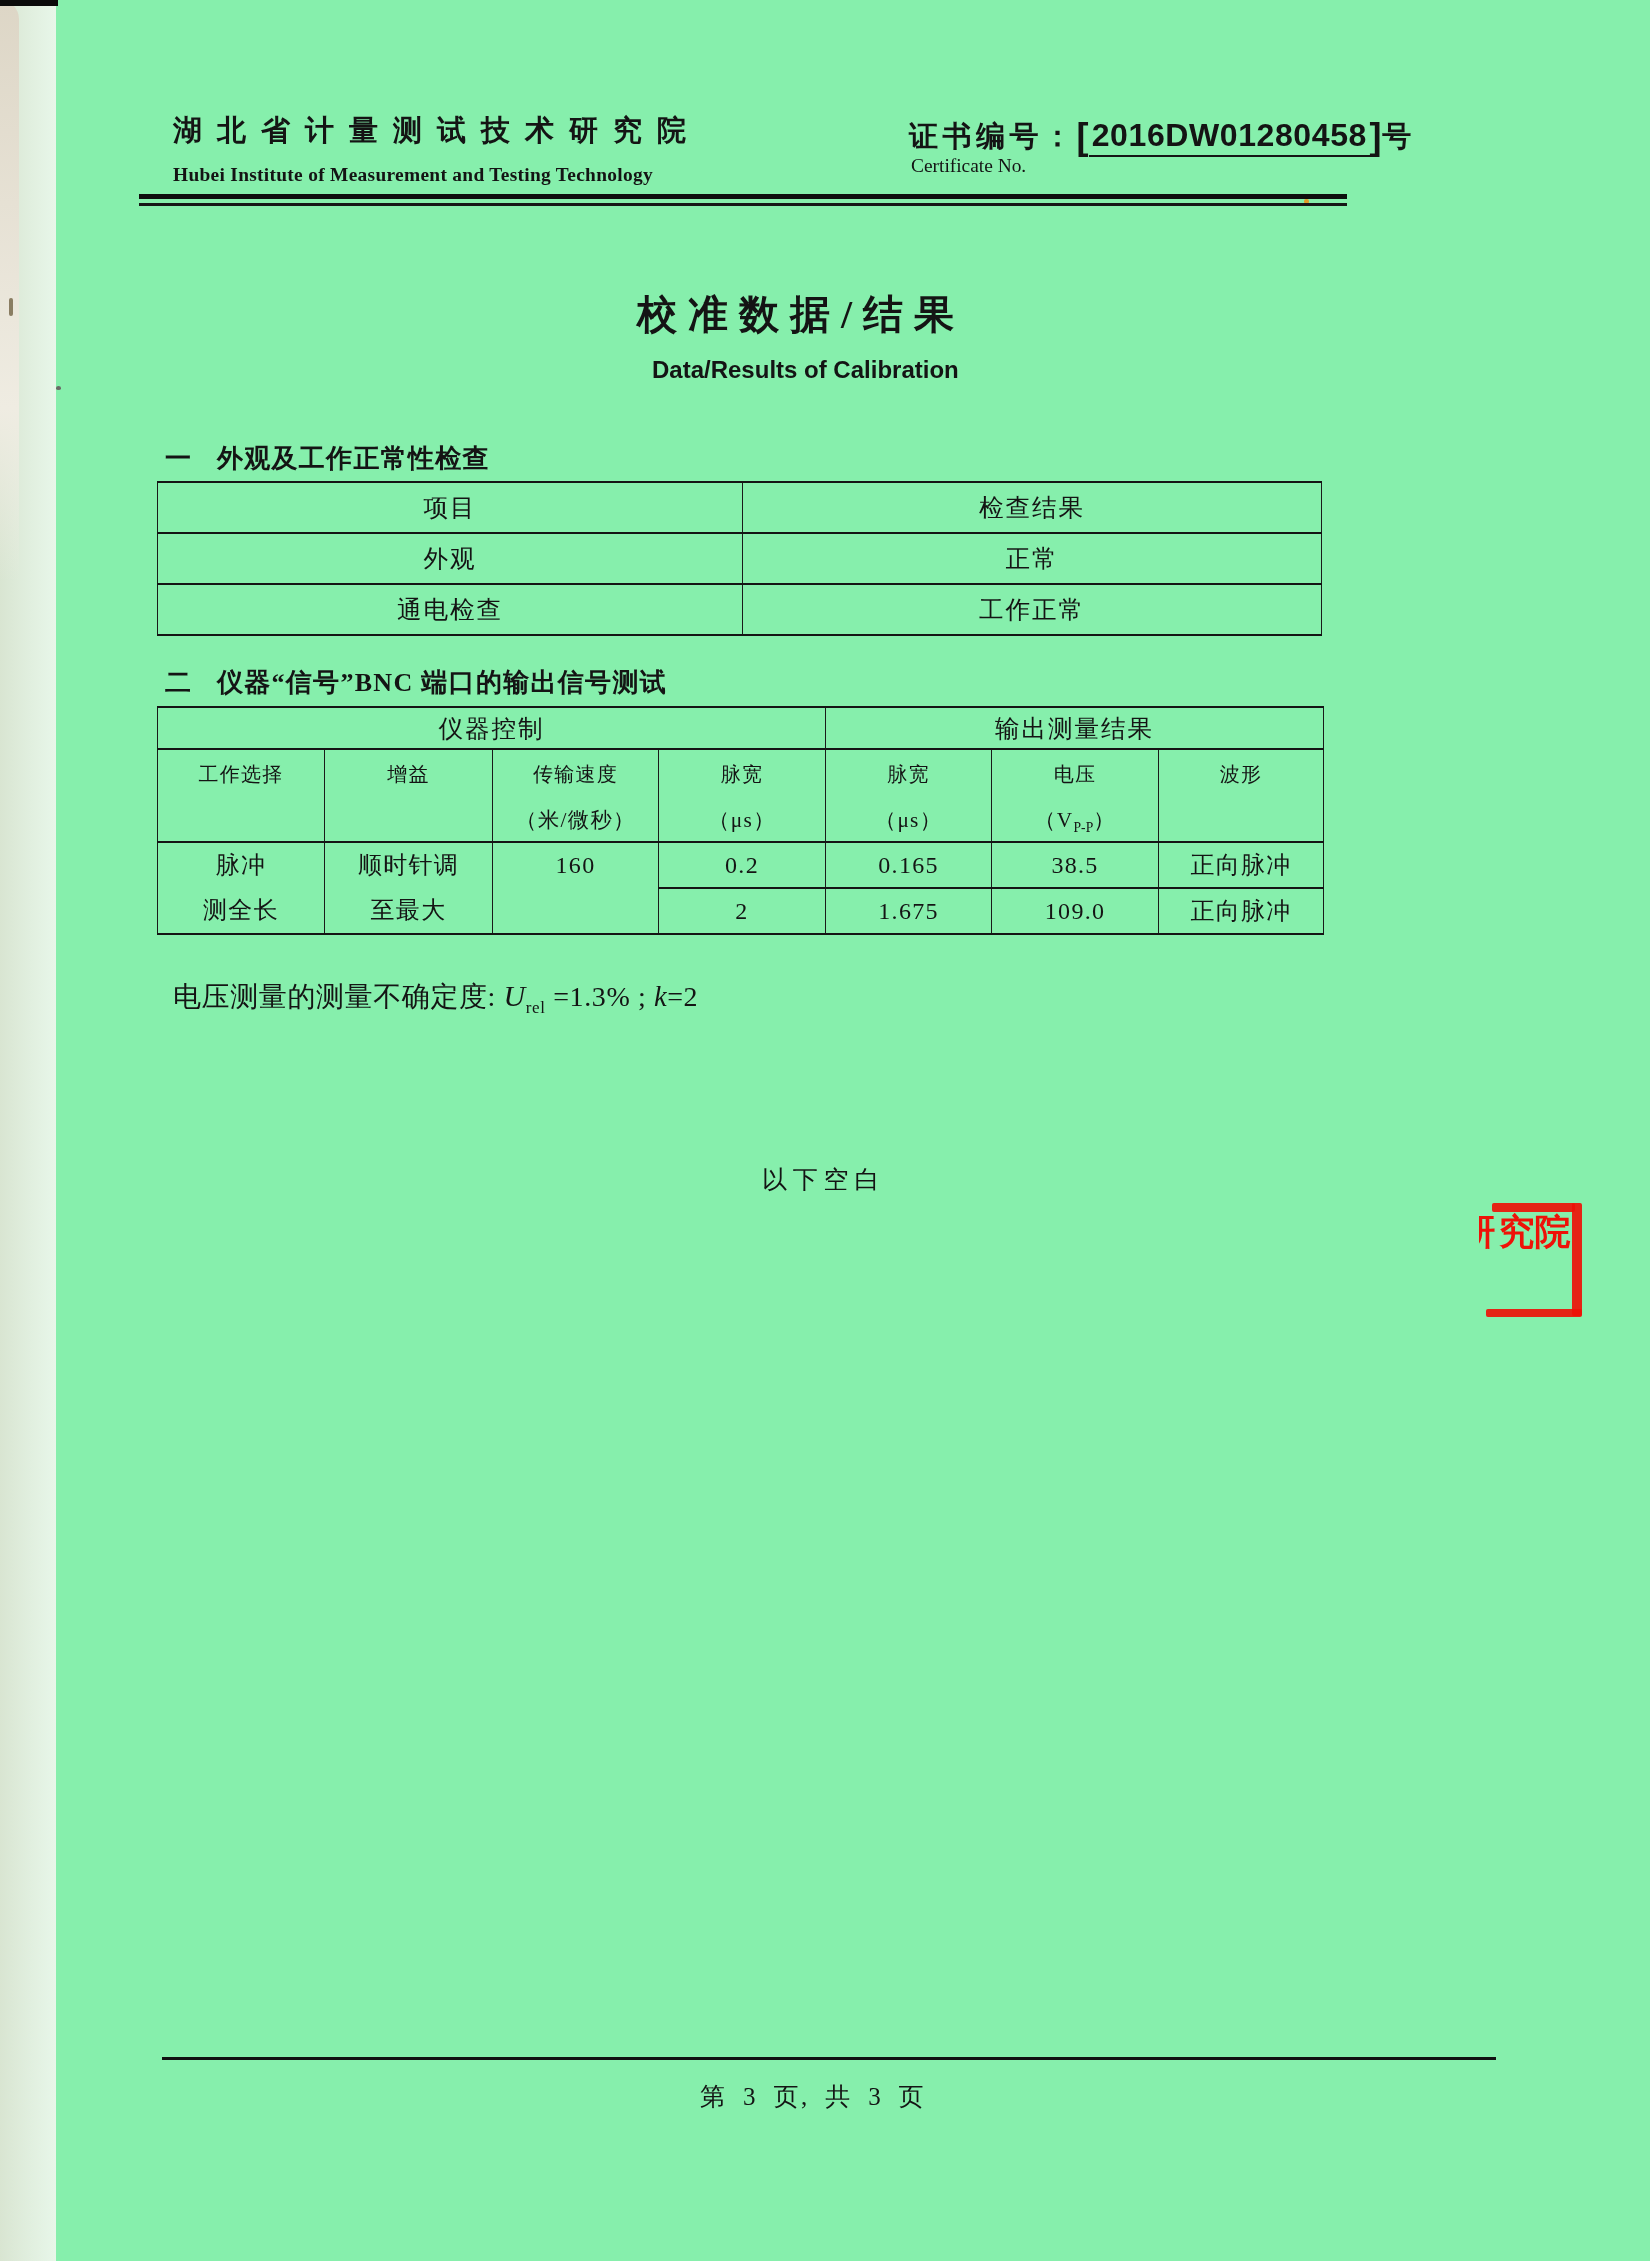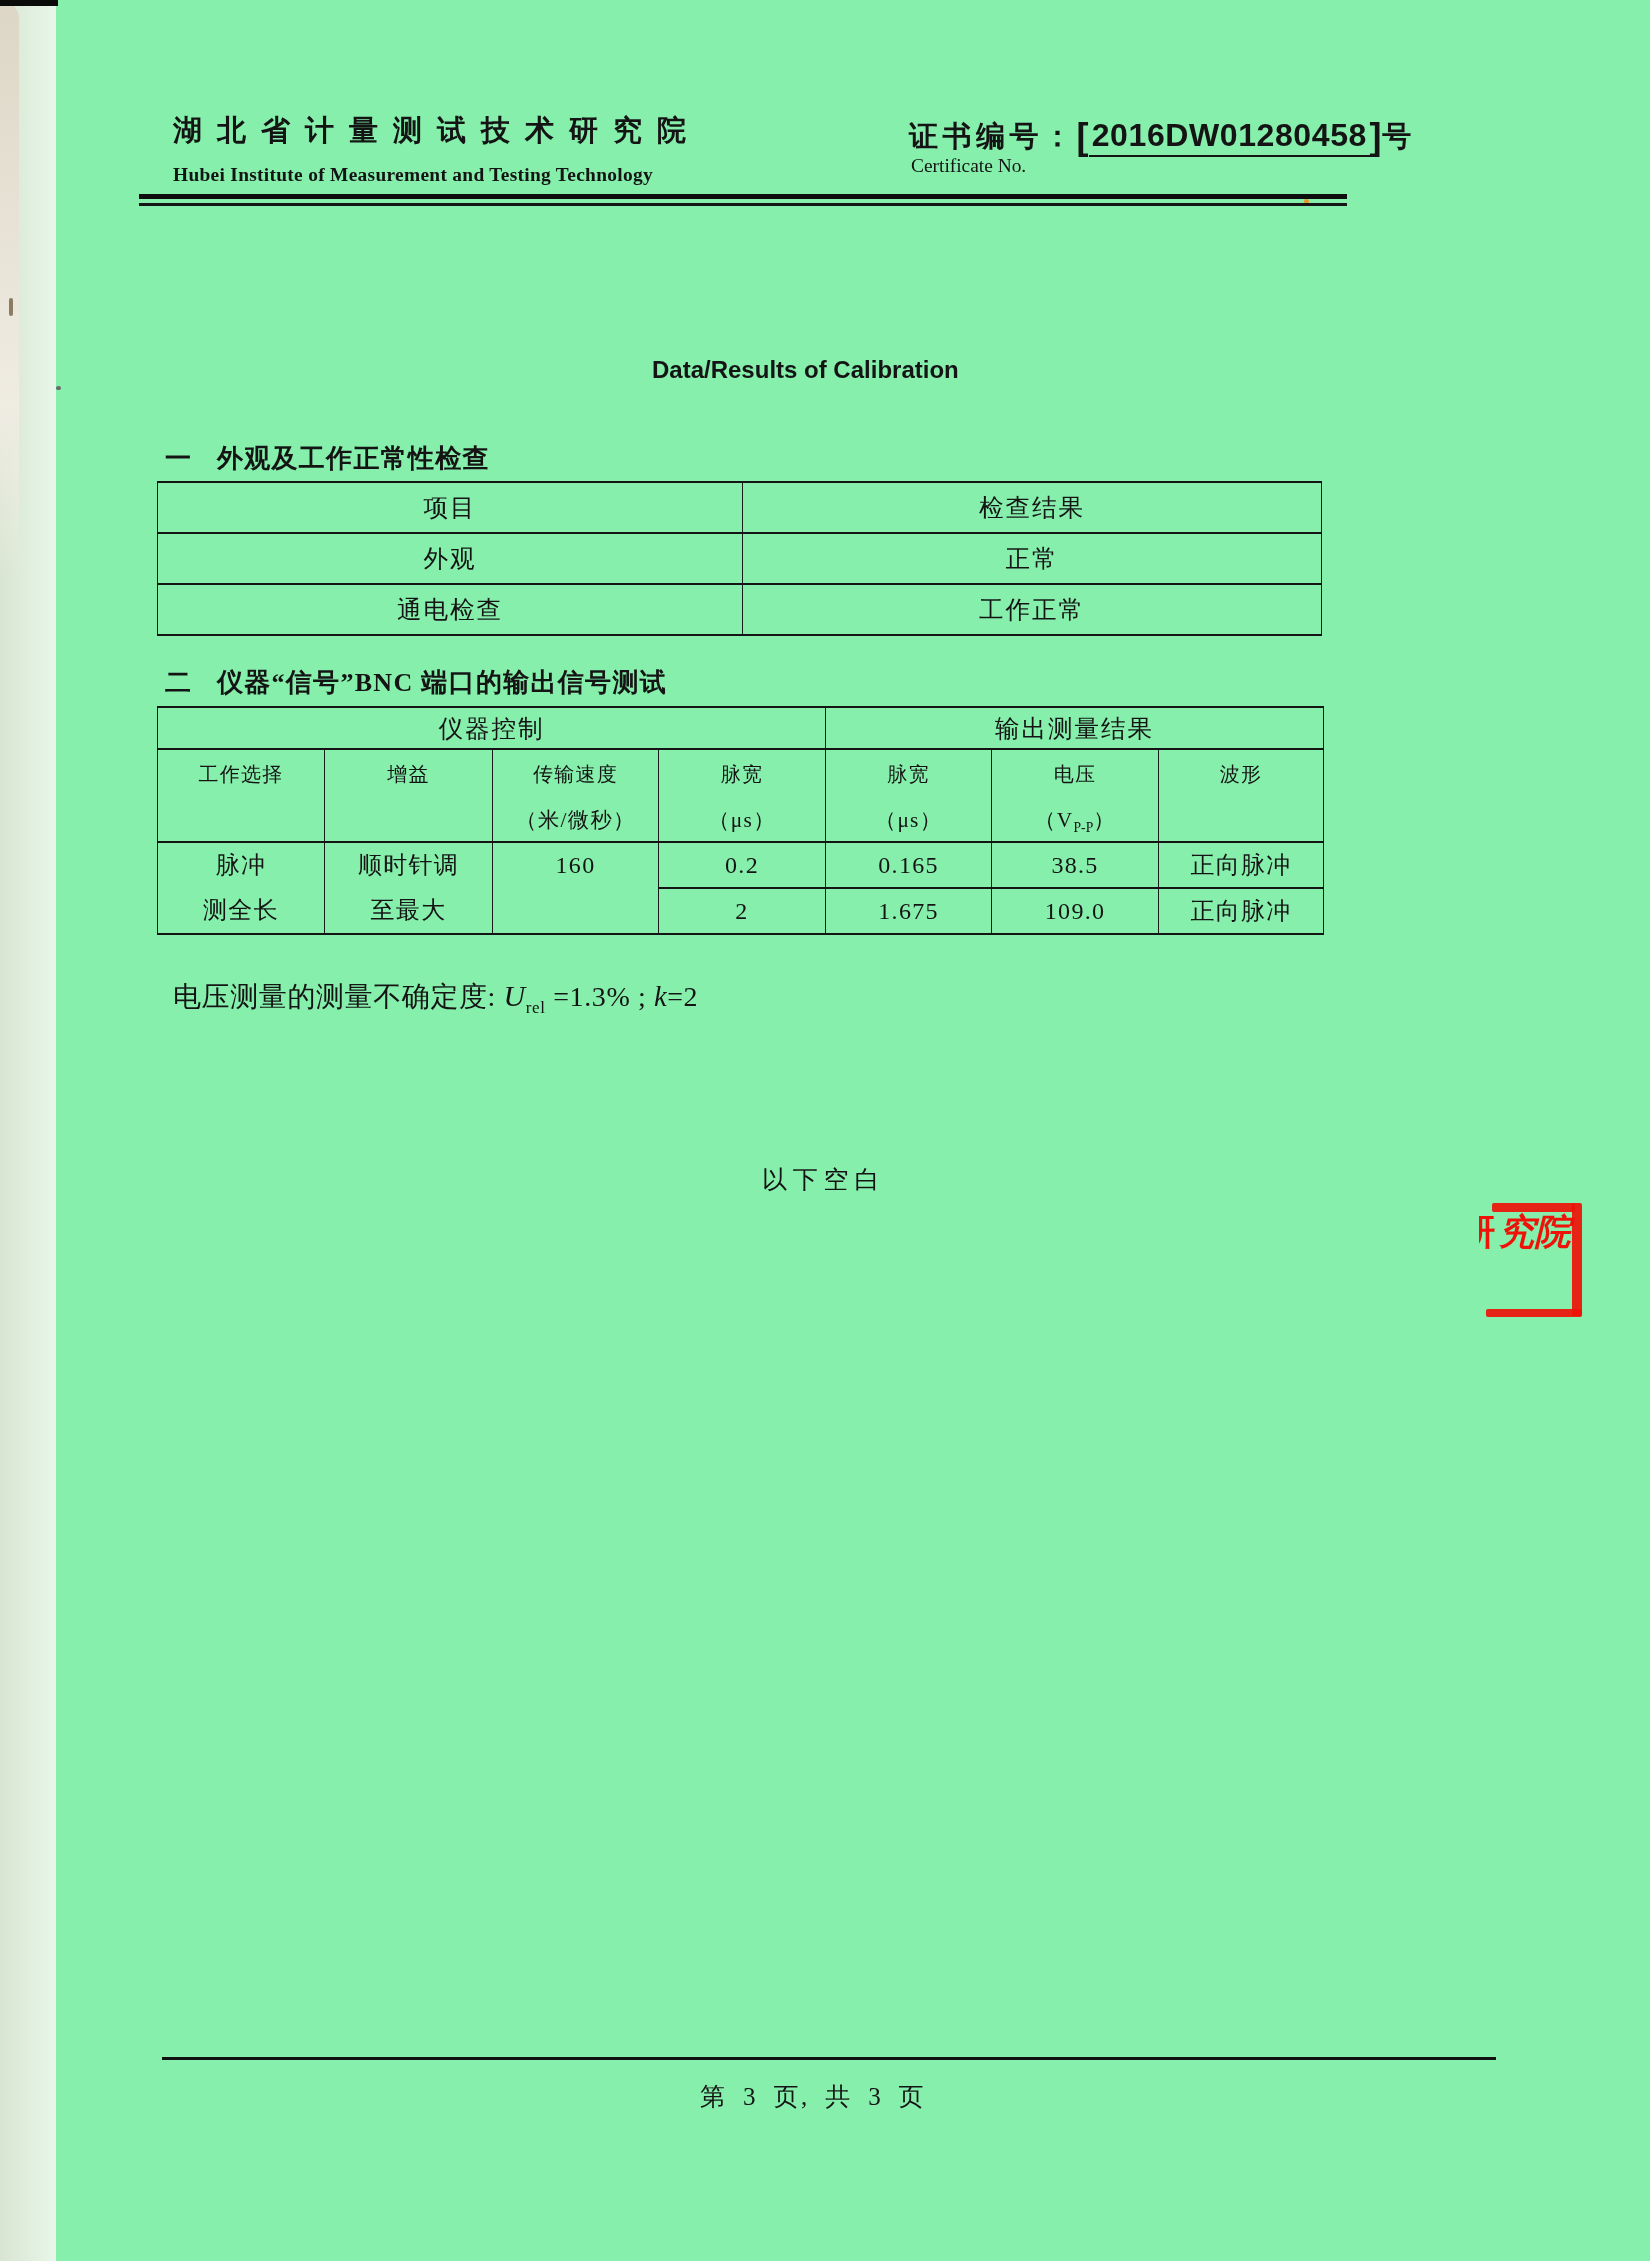--- a/index.html
+++ b/index.html
@@ -101,21 +101,21 @@
   
   .stamp{left:1479px;top:1198px;width:172px;height:129px;color:#ee1208;}
   .stamp .bar{position:absolute;background:#ee1208;opacity:.92;border-radius:1.9px;}
   .stamp .bar-top{left:13px;top:5.2px;width:83px;height:8.4px;}
   .stamp .bar-right{left:93px;top:5.2px;width:9.7px;height:113px;}
   .stamp .bar-bottom{left:6.5px;top:111px;width:96px;height:8.4px;}
   .stamp .chars{position:absolute;left:0;top:14.2px;display:flex;align-items:flex-start;
     font-weight:bold;font-size:36px;line-height:40px;white-space:nowrap;letter-spacing:0;}
   .stamp .clip{display:inline-block;width:19.4px;overflow:hidden;}
   .stamp .clip .half{display:inline-block;margin-left:-19.4px;}
-  .stamp .full{display:inline-block;letter-spacing:0;font-style:italic;}
+  .stamp .full{display:inline-block;letter-spacing:0;}
 
   
   .footer-rule{left:162px;top:2057px;width:1334px;height:3.2px;background:#111;}
   .footer-text{left:700px;top:2080px;font-size:25px;letter-spacing:2.6px;word-spacing:6.5px;white-space:nowrap;}
 </style>
 </head>
 <body>
 
 <div class="page">
 
@@ -132,20 +132,21 @@
   <div class="abs cert-line">
     <span class="cert-label">证书编号：</span><span class="cert-no"><span class="cert-bracket">[</span><span class="cert-digits">2016DW01280458</span><span class="cert-bracket">]</span></span><span class="cert-suffix">号</span>
   </div>
   <div class="abs cert-en">Certificate No.</div>
 
   <div class="abs rule-top">
     <div class="rule-thick"></div>
     <div class="rule-thin"></div>
   </div>
 
+  <div class="abs title-cn">校准数据/结果</div>
   <div class="abs title-en">Data/Results of Calibration</div>
 
   <div class="abs sec-head s1">
     <span class="sec-no">一</span><span>外观及工作正常性检查</span>
   </div>
 
   <table class="abs t1">
     <colgroup>
         <col style="width:585px">
         <col style="width:579px">

